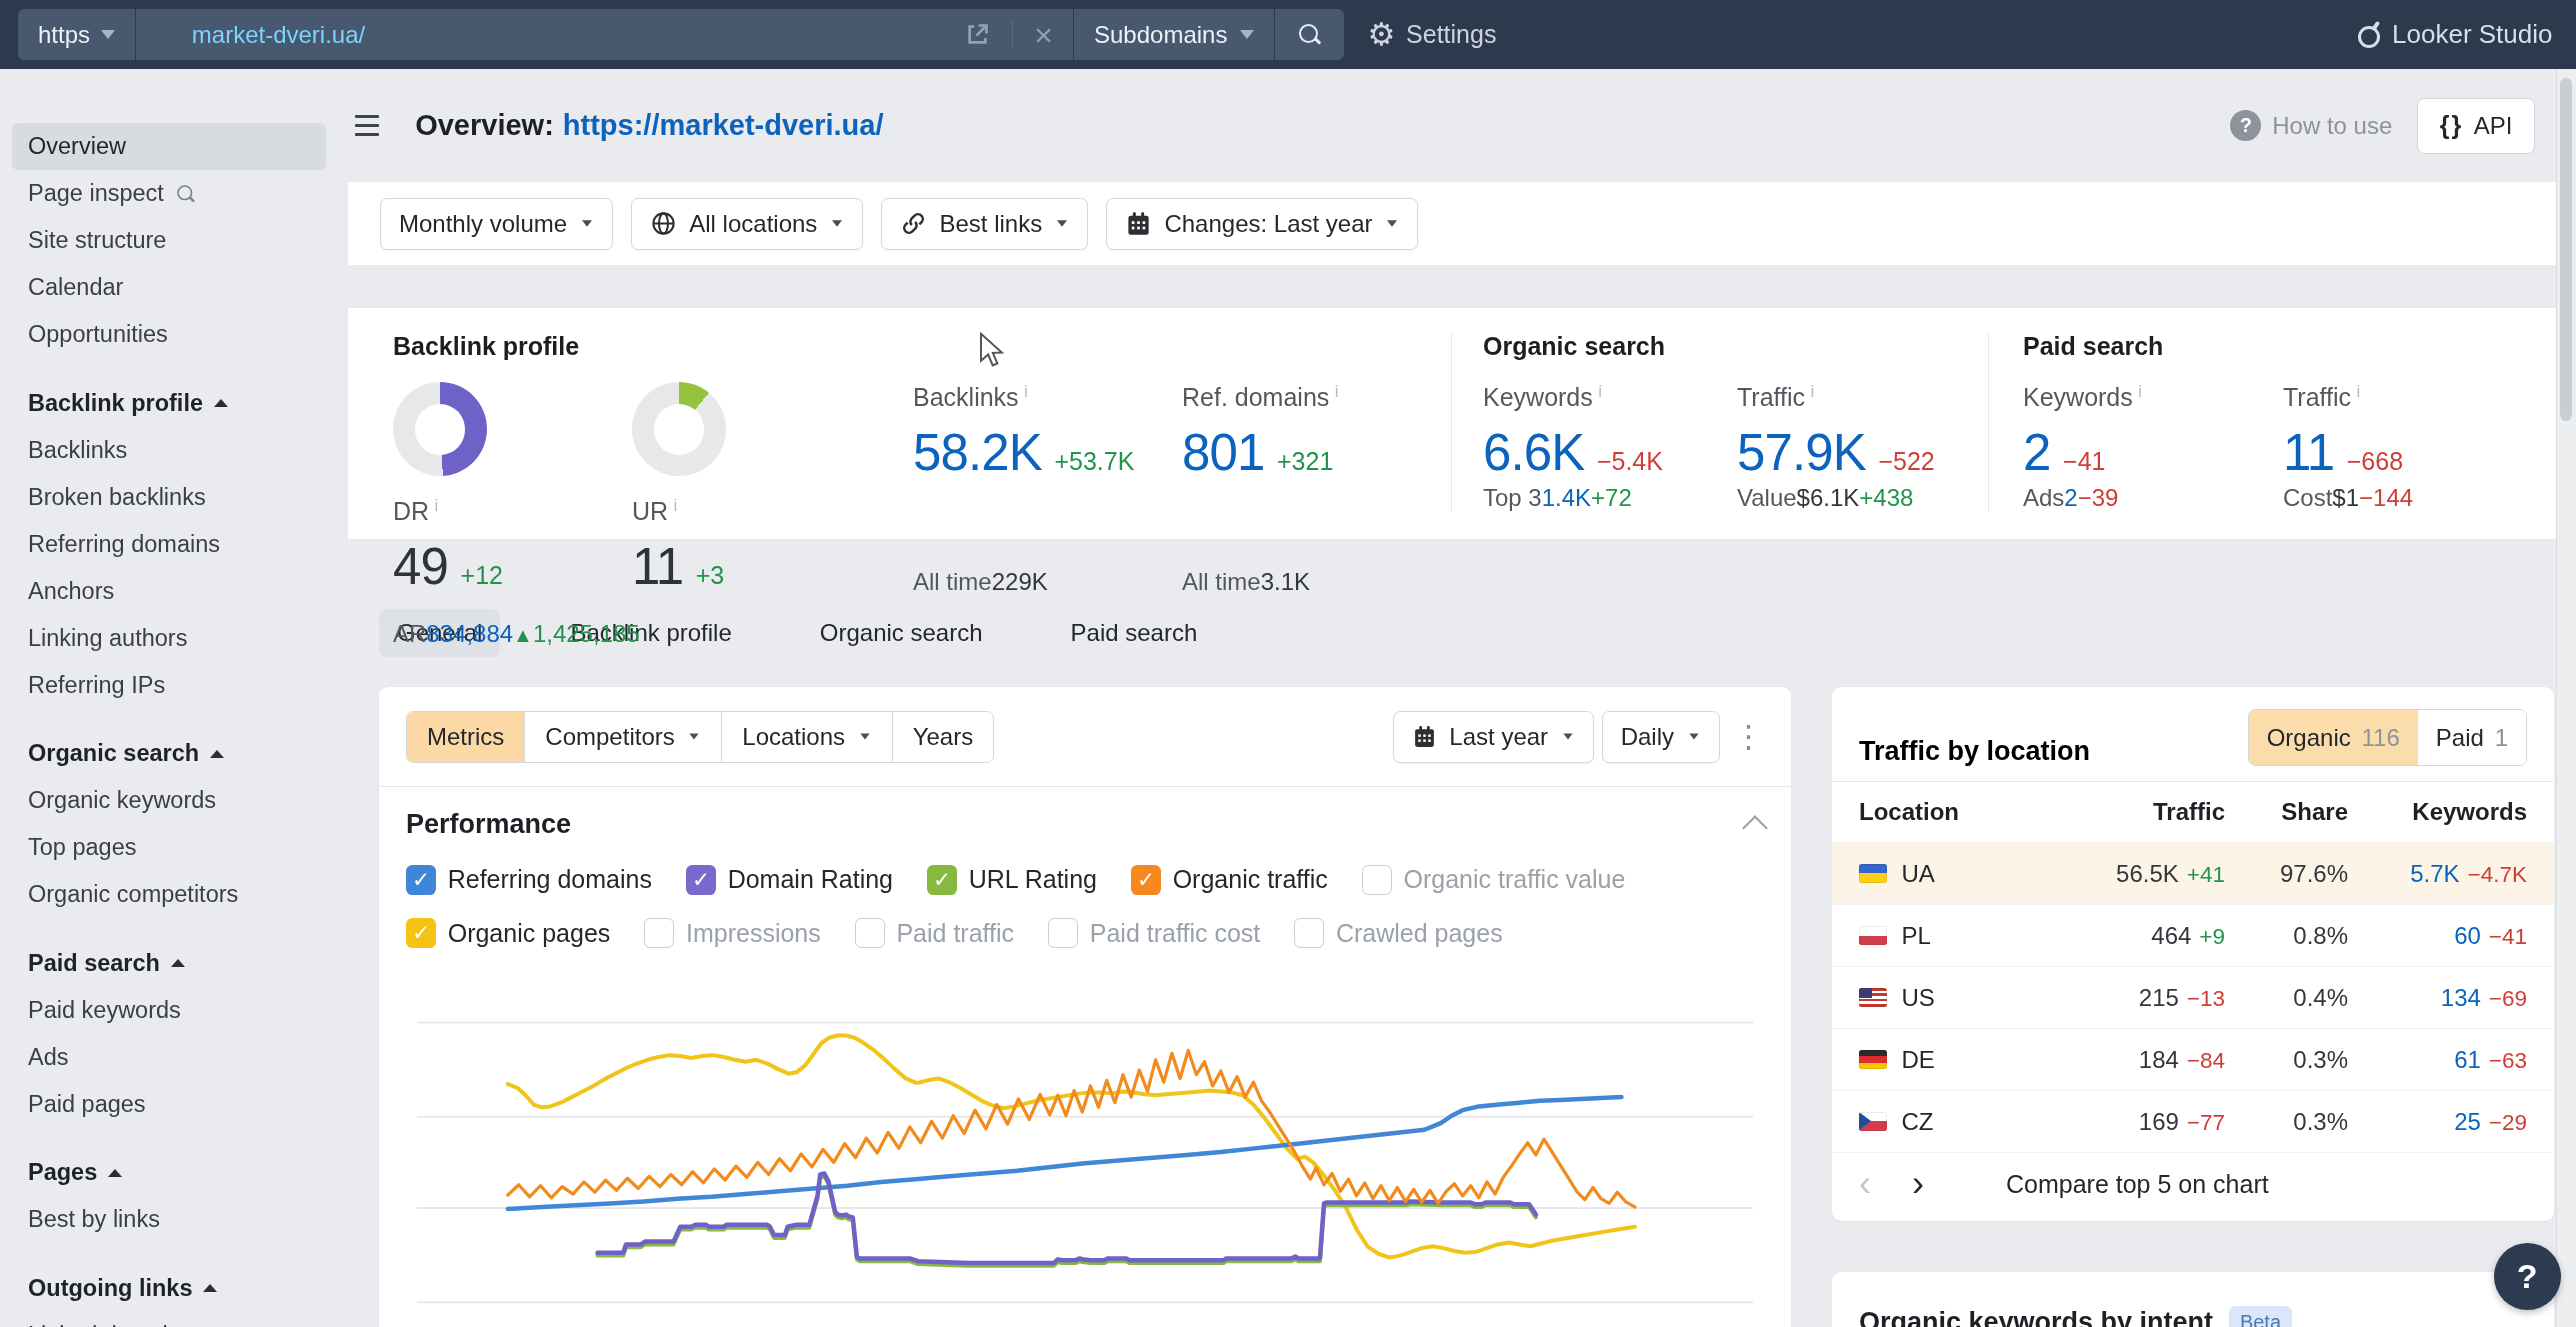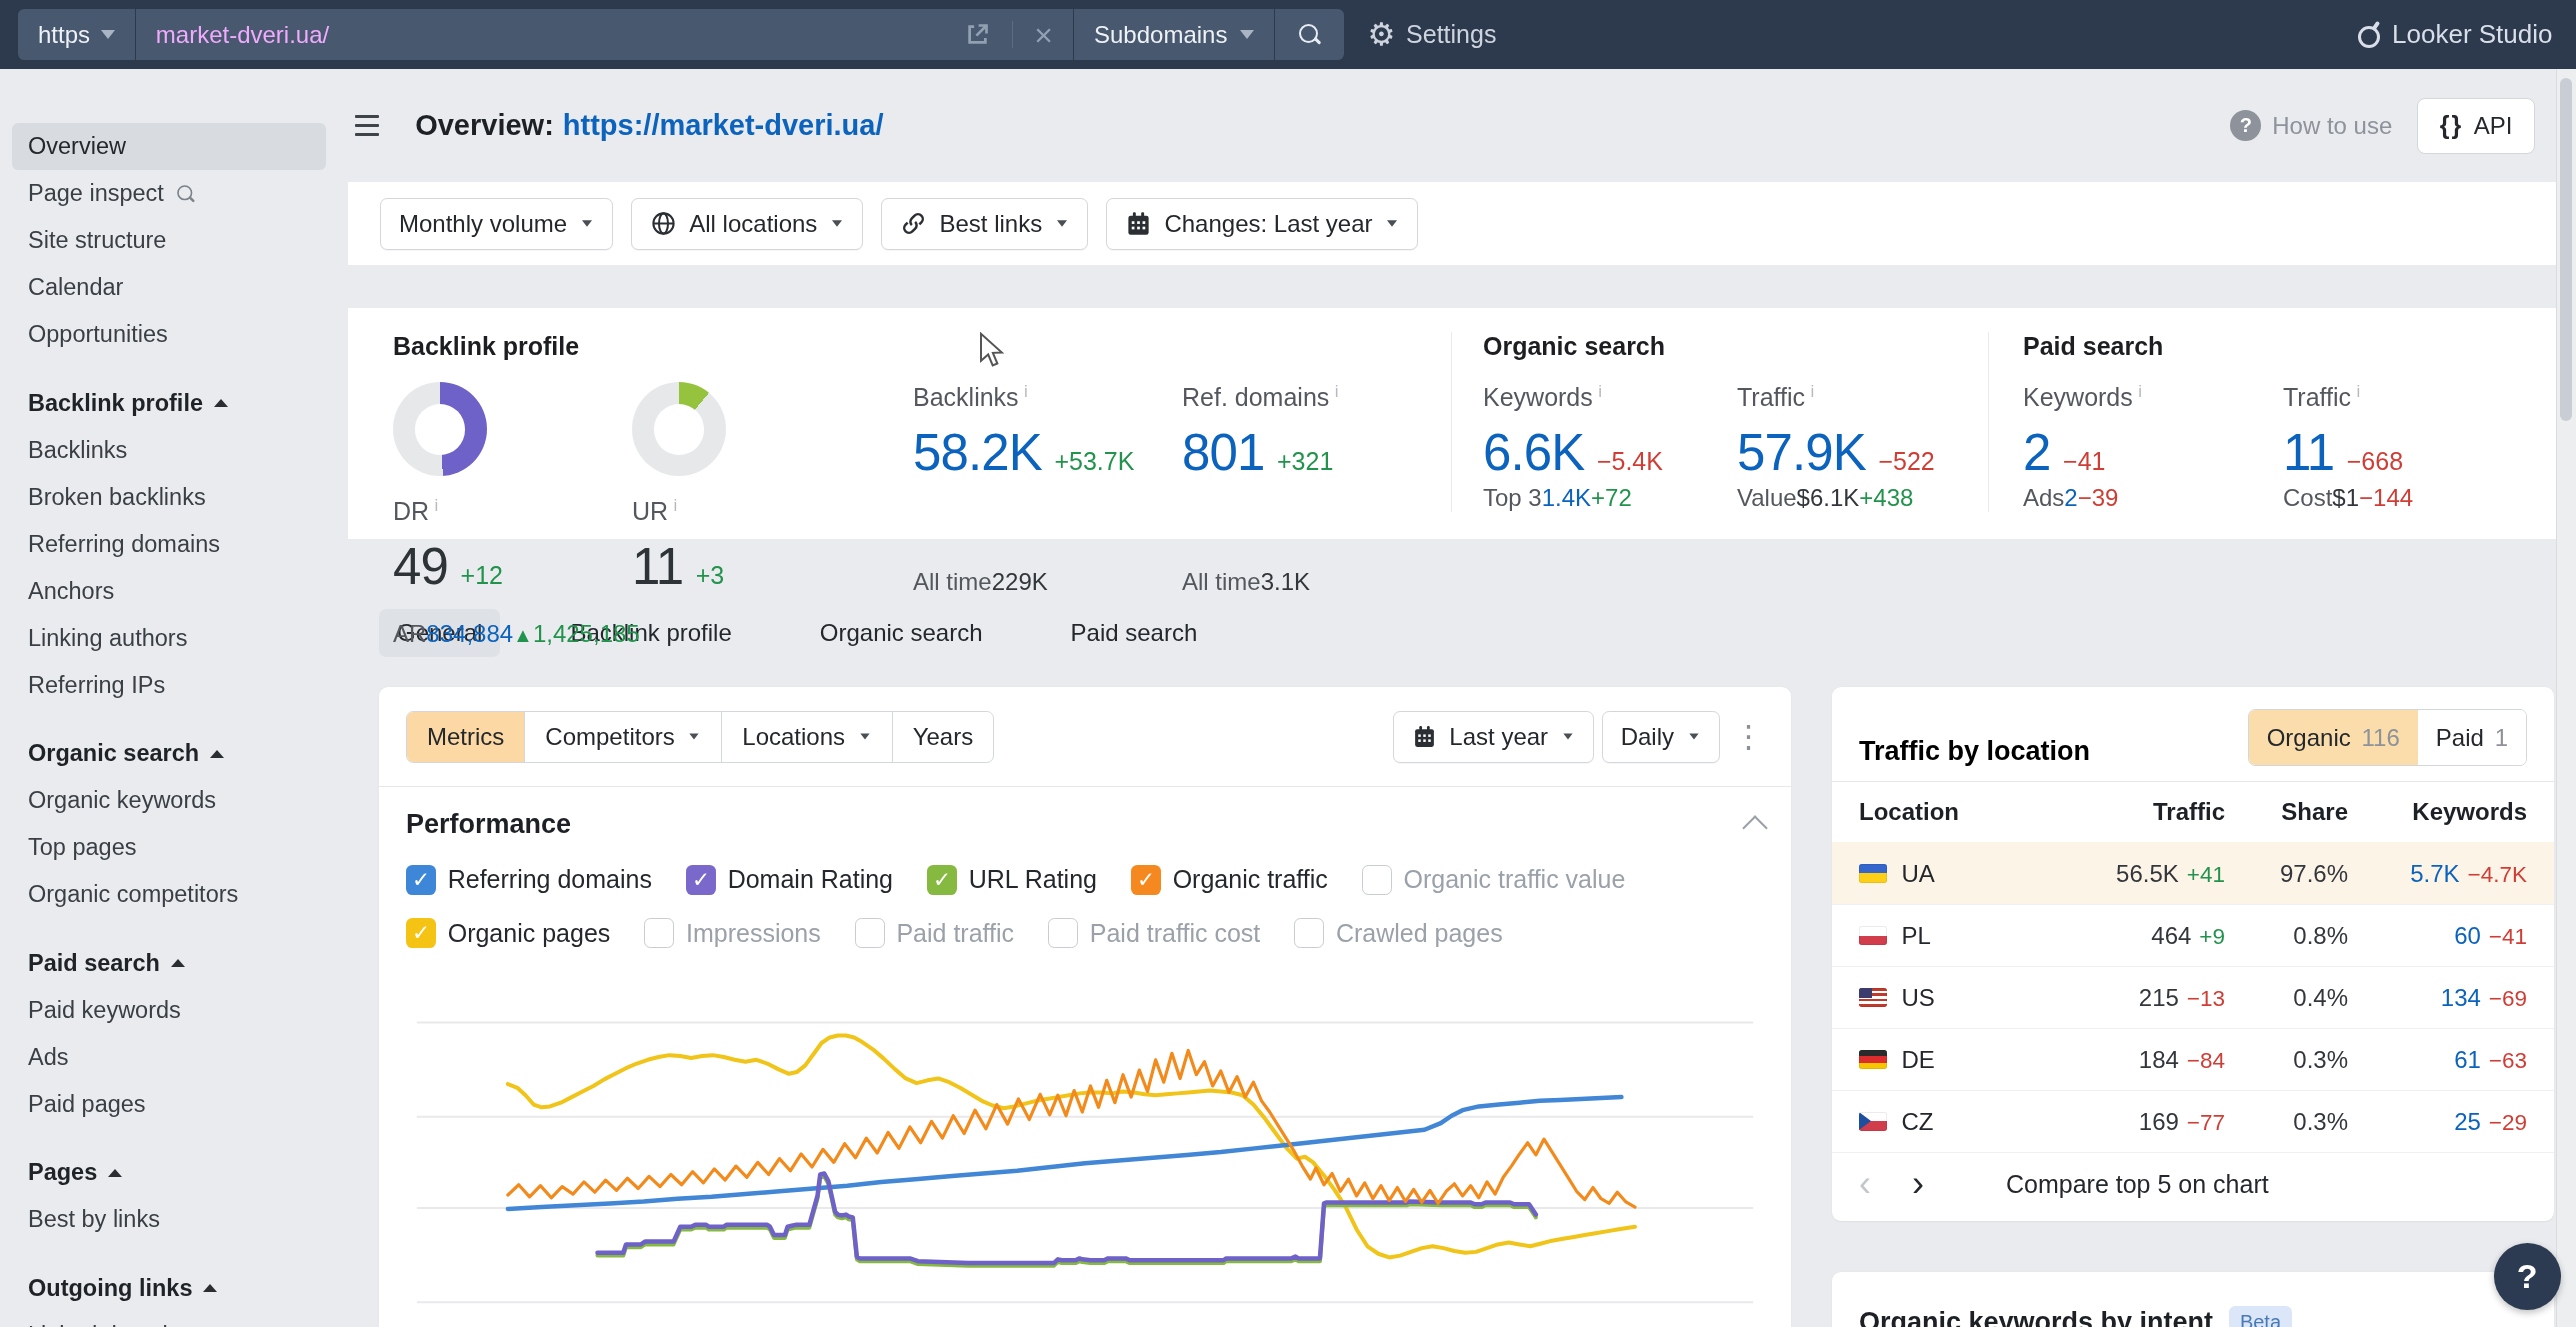--- a/index.html
+++ b/index.html
@@ -7,21 +7,21 @@
   body { font-family:"Liberation Sans","DejaVu Sans",sans-serif; background:#e9ebee; color:#24282d; position:relative; }
 
   
   .topbar { height:69px; background:#2d3a4e; display:flex; align-items:center; padding:0 23.5px 0 18px; position:relative; z-index:5; }
   .searchbox { display:flex; align-items:stretch; height:51px; width:1326px; background:#47586f; border-radius:6.3px; overflow:hidden; }
   .seg { display:flex; align-items:center; padding:17px 20px; color:#eef1f6; font-size:24px; }
   .seg.proto { border-right:0.9px solid #2d3a4e; gap:10.8px; }
   .seg.input-seg { flex:1; gap:16px; }
   .seg.scope { border-left:0.9px solid #2d3a4e; gap:12.6px; }
   .seg.search-seg { border-left:0.9px solid #2d3a4e; width:70px; justify-content:center; }
-  .url-text { flex:1; color:#f0abfc; }
+  .url-text { flex:1; color:#7dd3fc;margin-left:36px; }
   .ddcaret { width:0; height:0; border-left:7.2px solid transparent; border-right:7.2px solid transparent; border-top:9px solid #a9b4c4; display:inline-block; }
   .tb-ico { color:#93a0b2; font-size:27px; display:flex; align-items:center; }
   .tb-divider { width:0.9px; height:27px; background:#5c6c84; margin:0 5.4px; }
   .close-x { font-size:32px; color:#93a0b2; line-height:1; }
   .lens { position:relative; width:21.6px; height:21.6px; display:inline-block; }
   .lens::before { content:""; position:absolute; width:15.3px; height:15.3px; border:2.7px solid currentColor; border-radius:50%; left:0; top:0; }
   .lens::after { content:""; position:absolute; width:2.7px; height:8px; background:currentColor; transform:rotate(-45deg); left:17px; top:13.5px; border-radius:1.8px; }
   .search-seg .lens { color:#e8edf4; }
   .settings { display:flex; align-items:center; gap:10.8px; color:#cdd4de; font-size:25px; margin-left:23.5px; }
   .gear { font-size:31px; color:#cdd4de; }

